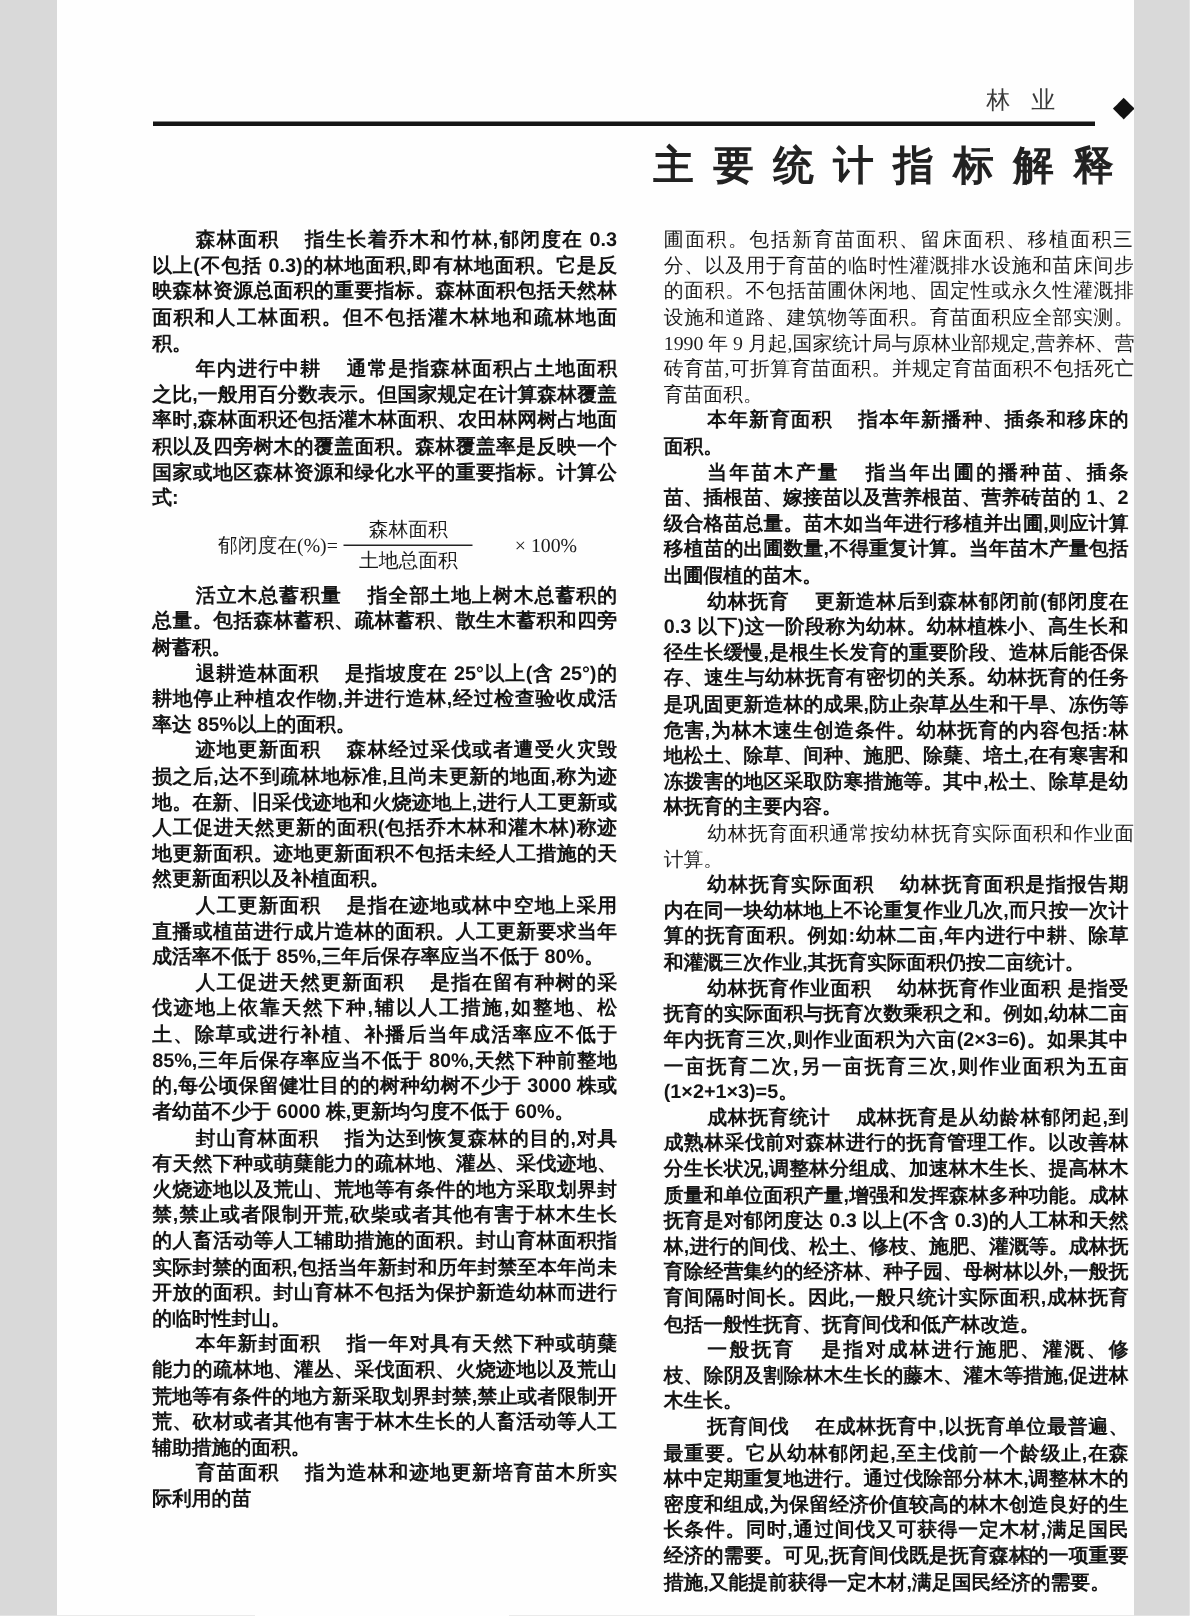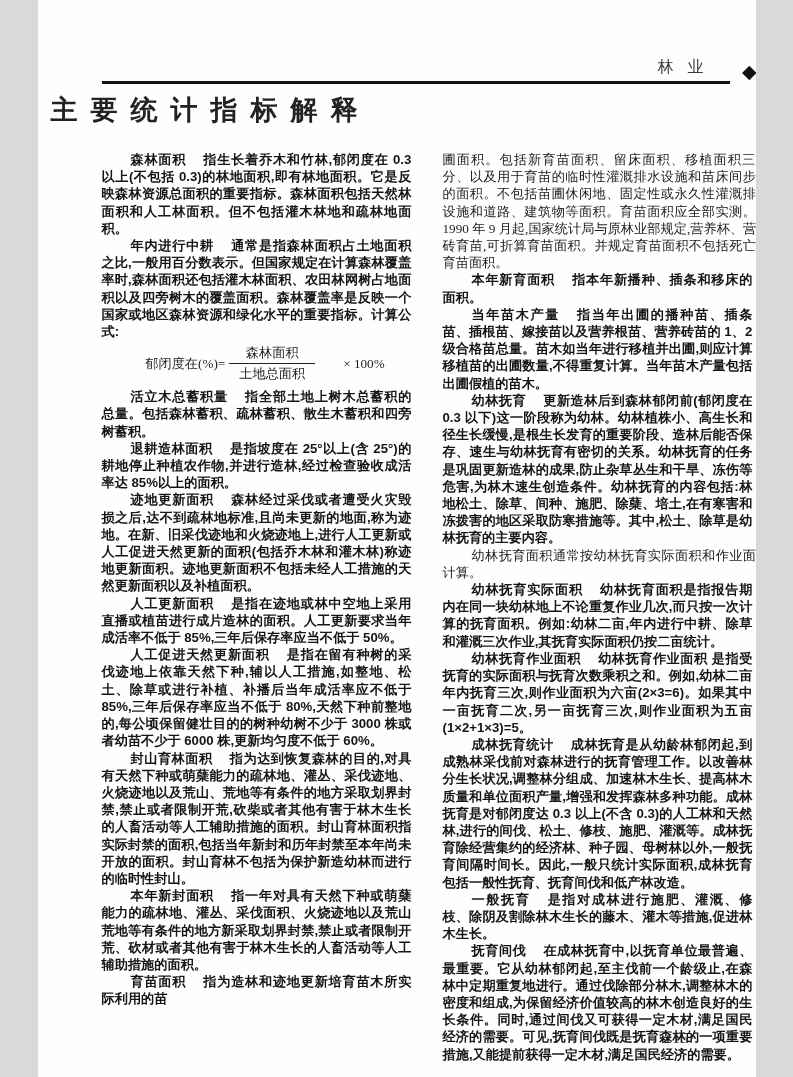--- a/index.html
+++ b/index.html
@@ -13,21 +13,21 @@
   .header-rule{position:absolute;left:0;right:44px;top:27px;height:3px;background:#151515;}
   .section-label{
     position:absolute;right:56px;top:3px;font-size:16px;letter-spacing:14px;
     color:#3a3a3a;font-family:"Liberation Sans","DejaVu Sans",sans-serif;
   }
   .diamonds{position:absolute;right:-2px;top:0px;display:flex;align-items:center;height:34px;}
   .diamond-sm{font-size:19px;line-height:1;color:#111;}
   .diamond-lg{font-size:26px;line-height:1;color:#111;margin-left:-1px;}
   
   .title{
-    position:absolute;top:92px;left:0;width:100%;text-align:left;
+    position:absolute;top:92px;left:0;width:100%;text-align:right;
     font-size:27px;font-weight:bold;letter-spacing:13px;text-indent:13px;
     font-family:"Liberation Sans","DejaVu Sans",sans-serif;color:#222;
   }
   
   .columns{position:absolute;top:151px;left:64px;width:668px;display:flex;gap:14px;}
   .col{width:327px;text-align:justify;font-size:13.2px;line-height:17.2px;}
   .para{margin:0;text-indent:2.2em;}
   .para.cont{text-indent:0;}
   .term{
     font-family:"Liberation Sans","DejaVu Sans",sans-serif;font-weight:700;
@@ -72,21 +72,21 @@
           <span class="formula-lhs">郁闭度在(%)=</span>
           <span class="frac">
             <span class="num">森林面积</span>
             <span class="den">土地总面积</span>
           </span>
           <span class="formula-multiplier">× 100%</span>
         </div>
         <p class="para term"><b class="term">活立木总蓄积量</b><span>指全部土地上树木总蓄积的总量。包括森林蓄积、疏林蓄积、散生木蓄积和四旁树蓄积。</span></p>
         <p class="para term"><b class="term">退耕造林面积</b><span>是指坡度在 25°以上(含 25°)的耕地停止种植农作物,并进行造林,经过检查验收成活率达 85%以上的面积。</span></p>
         <p class="para term"><b class="term">迹地更新面积</b><span>森林经过采伐或者遭受火灾毁损之后,达不到疏林地标准,且尚未更新的地面,称为迹地。在新、旧采伐迹地和火烧迹地上,进行人工更新或人工促进天然更新的面积(包括乔木林和灌木林)称迹地更新面积。迹地更新面积不包括未经人工措施的天然更新面积以及补植面积。</span></p>
-        <p class="para term"><b class="term">人工更新面积</b><span>是指在迹地或林中空地上采用直播或植苗进行成片造林的面积。人工更新要求当年成活率不低于 85%,三年后保存率应当不低于 50%。</span></p>
+        <p class="para term"><b class="term">人工更新面积</b><span>是指在迹地或林中空地上采用直播或植苗进行成片造林的面积。人工更新要求当年成活率不低于 85%,三年后保存率应当不低于 80%。</span></p>
         <p class="para term"><b class="term">人工促进天然更新面积</b><span>是指在留有种树的采伐迹地上依靠天然下种,辅以人工措施,如整地、松土、除草或进行补植、补播后当年成活率应不低于 85%,三年后保存率应当不低于 80%,天然下种前整地的,每公顷保留健壮目的的树种幼树不少于 3000 株或者幼苗不少于 6000 株,更新均匀度不低于 60%。</span></p>
         <p class="para term"><b class="term">封山育林面积</b><span>指为达到恢复森林的目的,对具有天然下种或萌蘖能力的疏林地、灌丛、采伐迹地、火烧迹地以及荒山、荒地等有条件的地方采取划界封禁,禁止或者限制开荒,砍柴或者其他有害于林木生长的人畜活动等人工辅助措施的面积。封山育林面积指实际封禁的面积,包括当年新封和历年封禁至本年尚未开放的面积。封山育林不包括为保护新造幼林而进行的临时性封山。</span></p>
         <p class="para term"><b class="term">本年新封面积</b><span>指一年对具有天然下种或萌蘖能力的疏林地、灌丛、采伐面积、火烧迹地以及荒山荒地等有条件的地方新采取划界封禁,禁止或者限制开荒、砍材或者其他有害于林木生长的人畜活动等人工辅助措施的面积。</span></p>
         <p class="para term"><b class="term">育苗面积</b><span>指为造林和迹地更新培育苗木所实际利用的苗</span></p>
       </div>
     <div class="col" id="col-right">
         <p class="para cont"><span>圃面积。包括新育苗面积、留床面积、移植面积三部分、以及用于育苗的临时性灌溉排水设施和苗床间步道的面积。不包括苗圃休闲地、固定性或永久性灌溉排水设施和道路、建筑物等面积。育苗面积应全部实测。自 1990 年 9 月起,国家统计局与原林业部规定,营养杯、营养砖育苗,可折算育苗面积。并规定育苗面积不包括死亡的育苗面积。</span></p>
         <p class="para term"><b class="term">本年新育面积</b><span>指本年新播种、插条和移床的面积。</span></p>
         <p class="para term"><b class="term">当年苗木产量</b><span>指当年出圃的播种苗、插条苗、插根苗、嫁接苗以及营养根苗、营养砖苗的 1、2 级合格苗总量。苗木如当年进行移植并出圃,则应计算移植苗的出圃数量,不得重复计算。当年苗木产量包括出圃假植的苗木。</span></p>
         <p class="para term"><b class="term">幼林抚育</b><span>更新造林后到森林郁闭前(郁闭度在 0.3 以下)这一阶段称为幼林。幼林植株小、高生长和径生长缓慢,是根生长发育的重要阶段、造林后能否保存、速生与幼林抚育有密切的关系。幼林抚育的任务是巩固更新造林的成果,防止杂草丛生和干旱、冻伤等危害,为林木速生创造条件。幼林抚育的内容包括:林地松土、除草、间种、施肥、除蘖、培土,在有寒害和冻拨害的地区采取防寒措施等。其中,松土、除草是幼林抚育的主要内容。</span></p>

